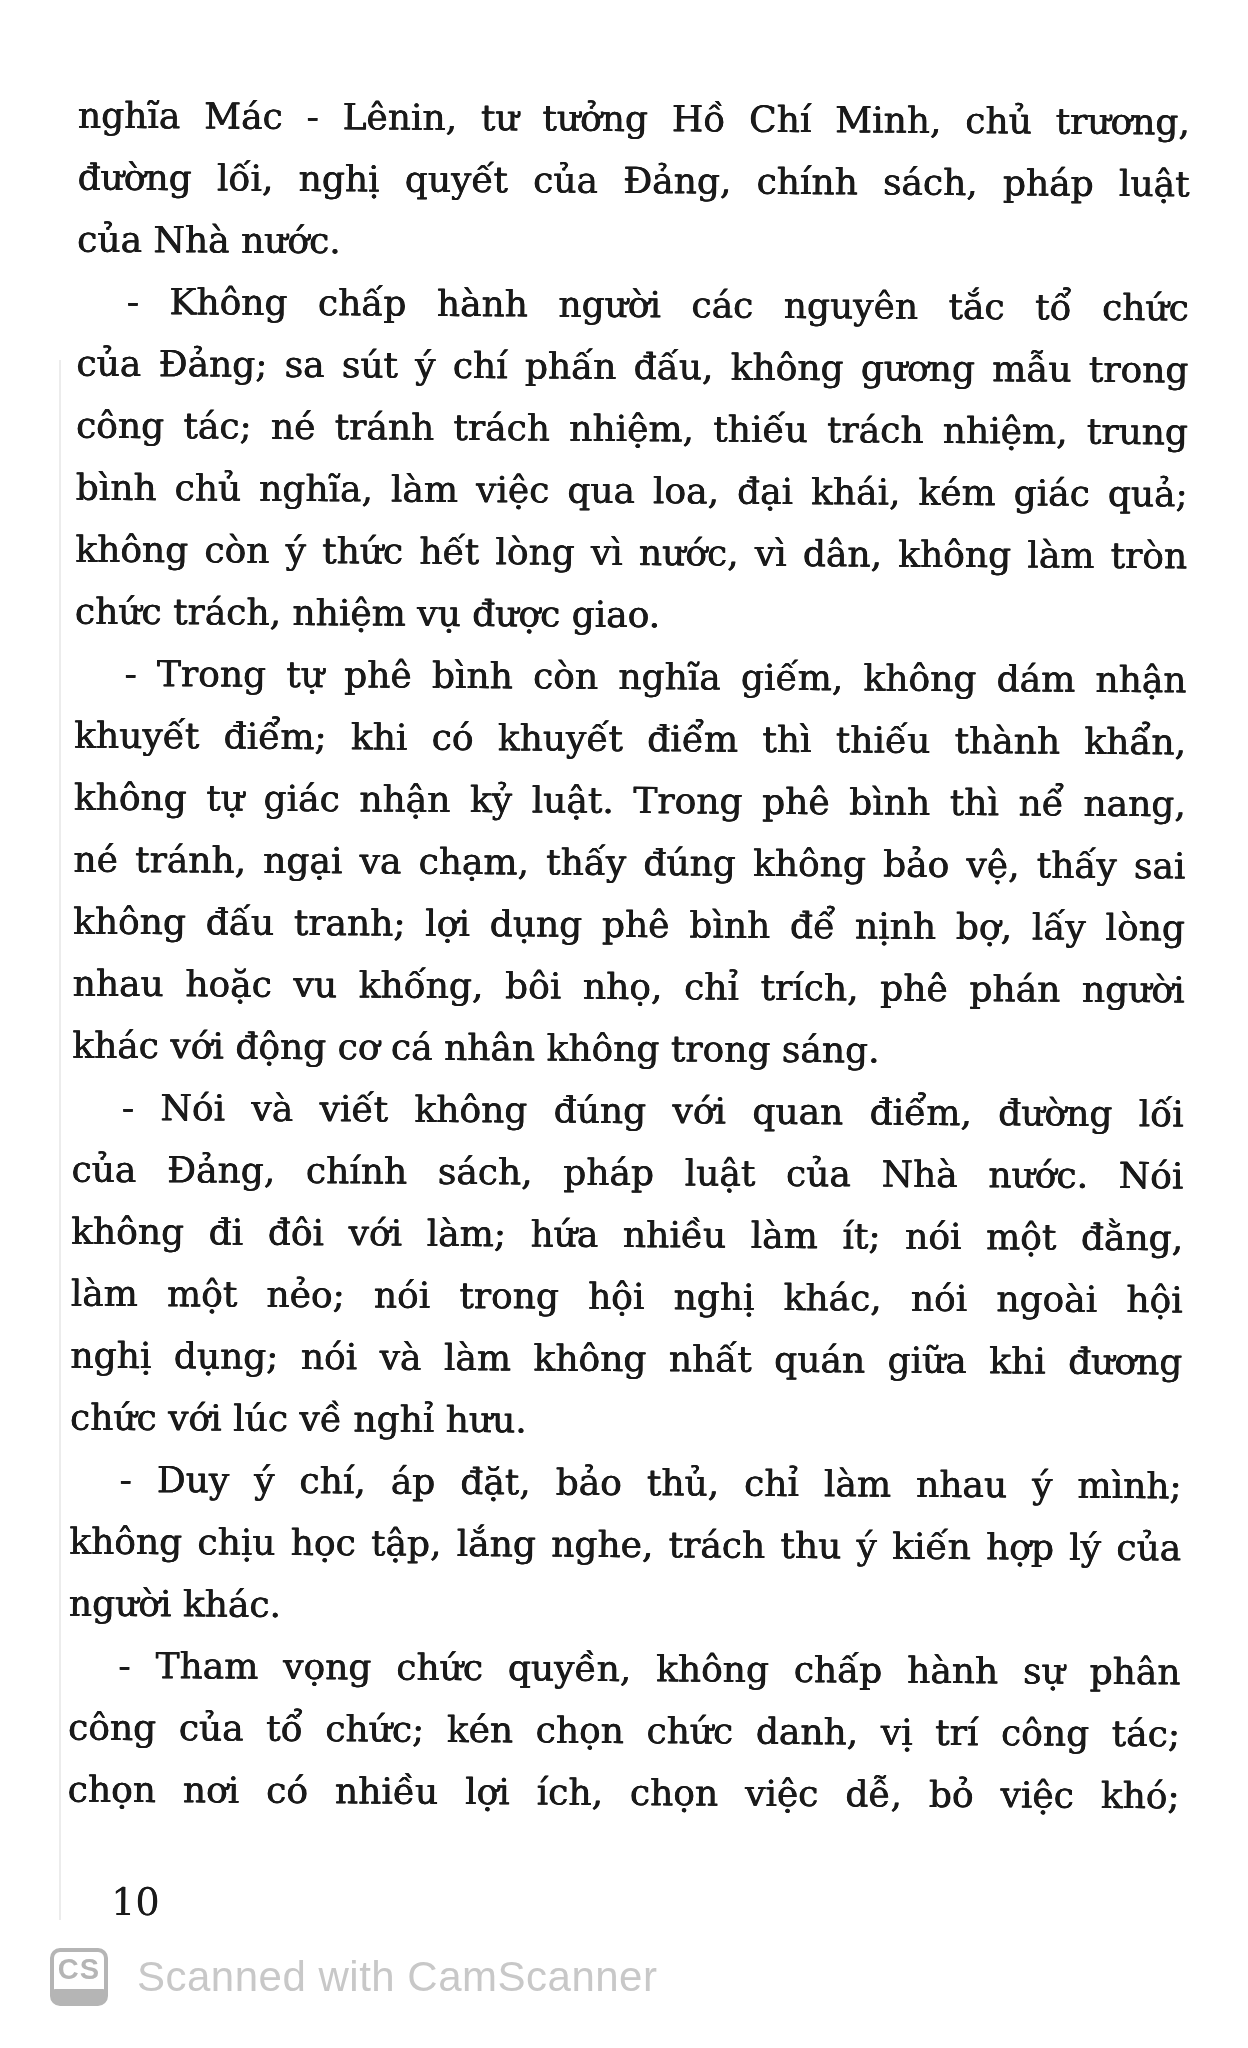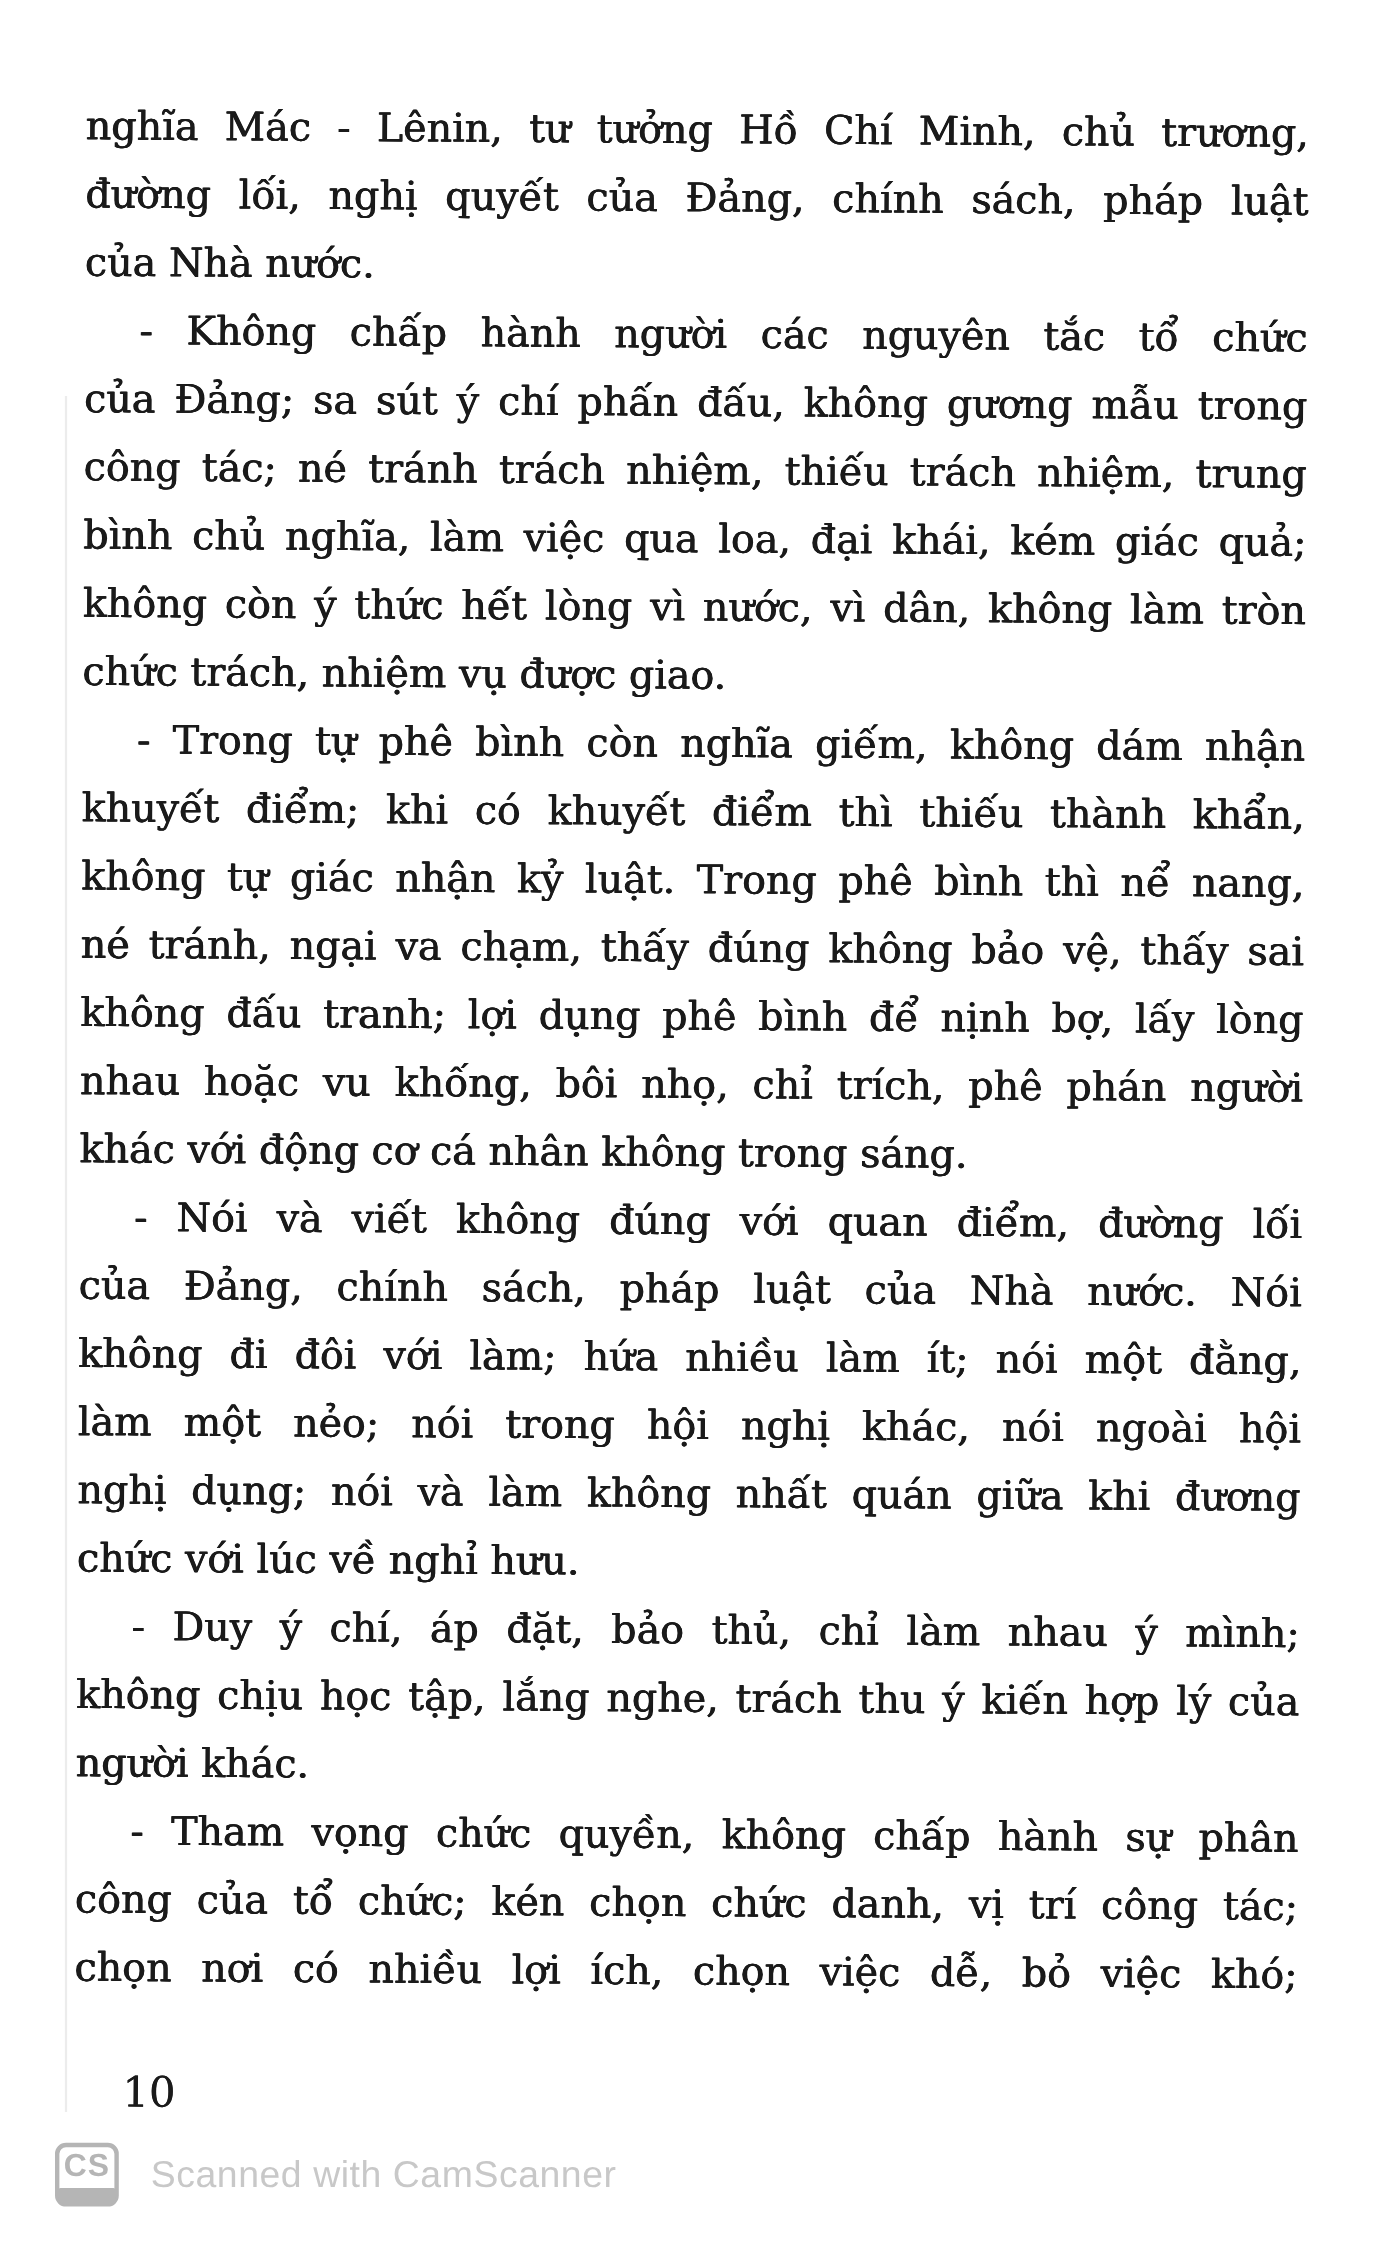--- a/index.html
+++ b/index.html
@@ -77,21 +77,21 @@
     color: #b5b5b5;
   }
   .cs-bar {
     position: absolute;
     left: -1px; right: -1px; bottom: -2px;
     height: 15px;
     background: #b5b5b5;
     border-radius: 2px 2px 7px 7px;
   }
   .wm-label {
-    font-size: 34px;
+    font-size: 42px;
     color: #c8c8c8;
     letter-spacing: 0.5px;
   }
 </style>
 </head>
 <body style="color: rgb(26, 26, 26); background: rgb(255, 255, 255);">
 
 <div class="page">
   <div class="edge-line"></div>
   <div class="skew">

